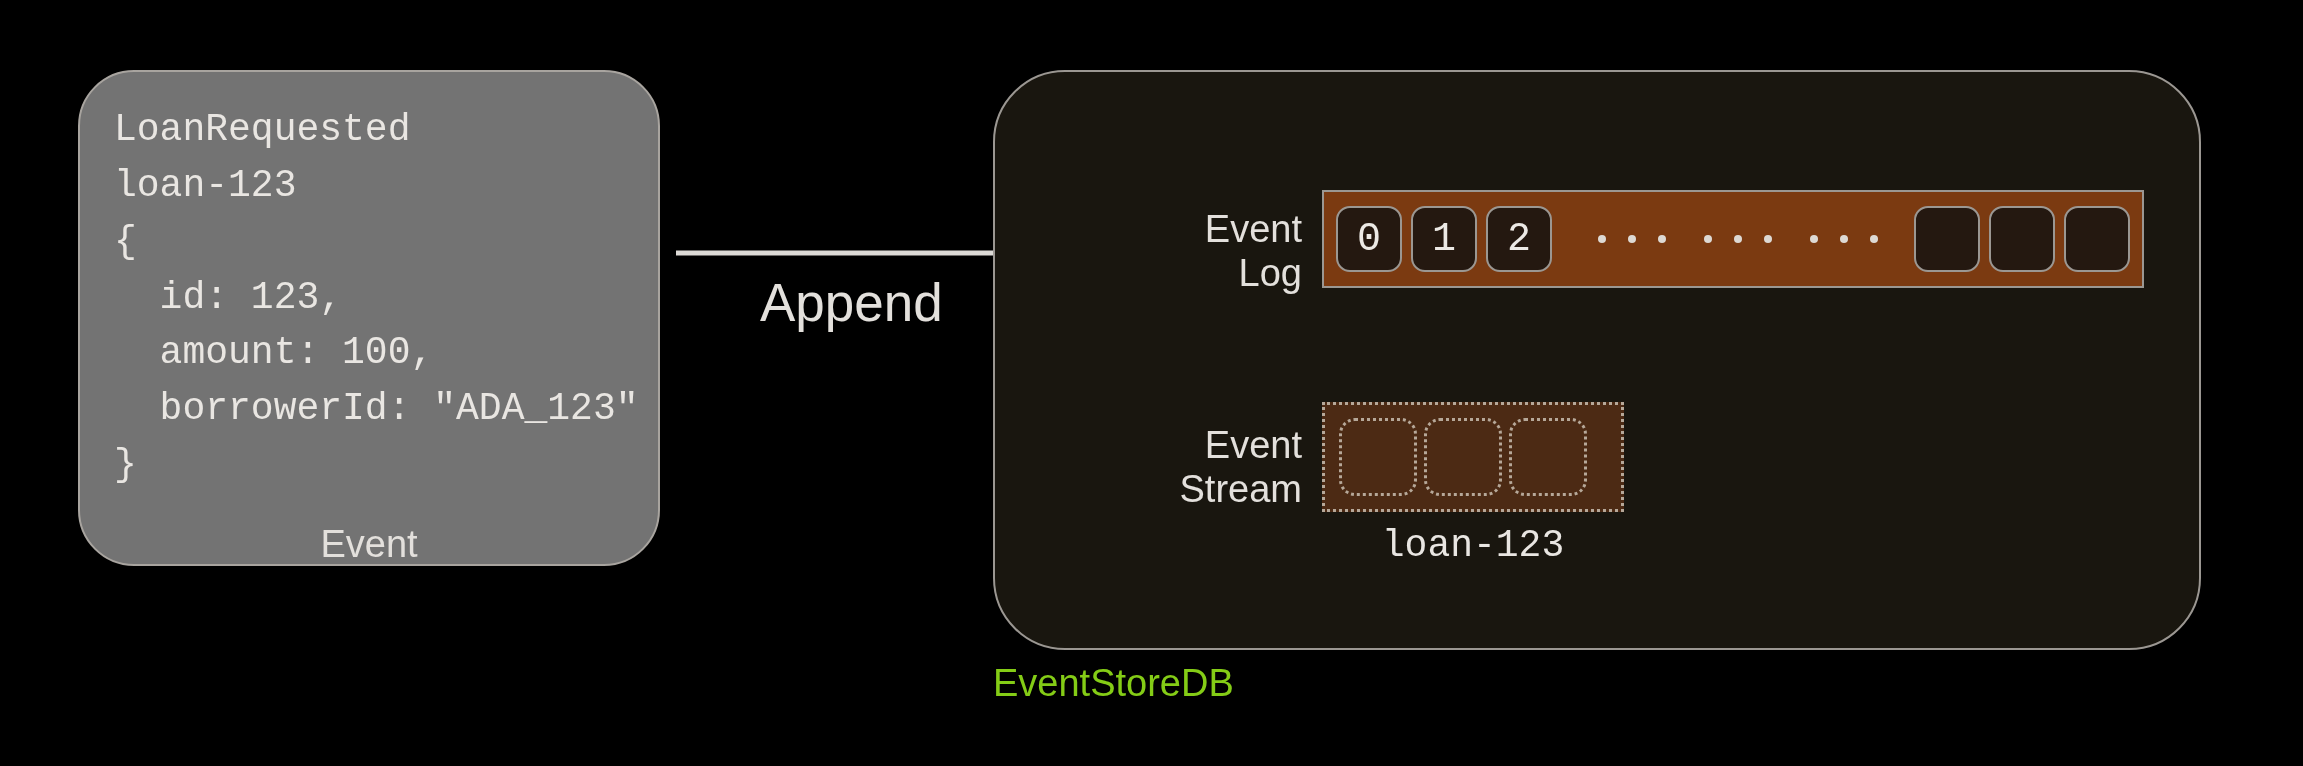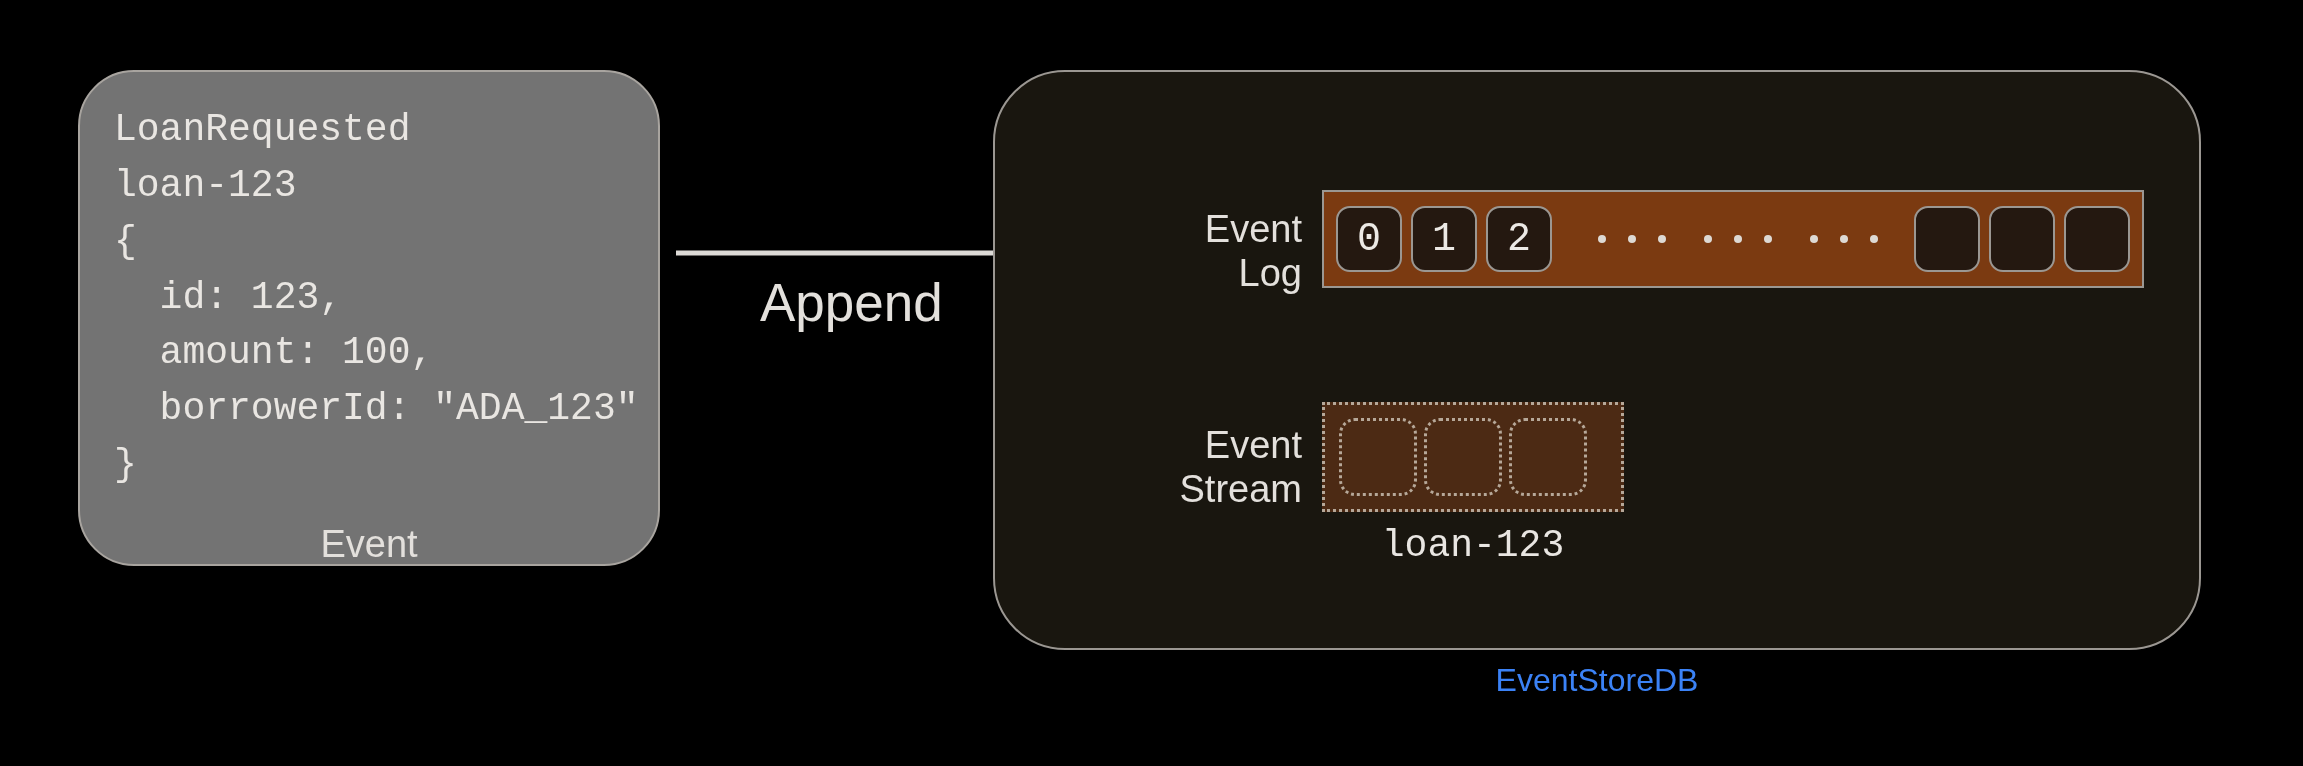--- a/index.html
+++ b/index.html
@@ -85,23 +85,22 @@
     box-sizing: border-box;
     background: #19160f;
     border: 2px solid #9b9792;
     border-radius: 72px;
   }
   .esdb-caption {
     position: absolute;
     left: 993px;
     top: 662px;
     width: 1208px;
-    text-align: center;
-    font-size: 32px;
-    color: #3b82f6;
+    font-size: 38px;
+    color: #84cc16;
     font-family: "Liberation Sans", sans-serif;
   }
 
   
   .row-label {
     position: absolute;
     text-align: right;
     font-size: 38px;
     line-height: 1.16;
     color: #e3e0dc;

